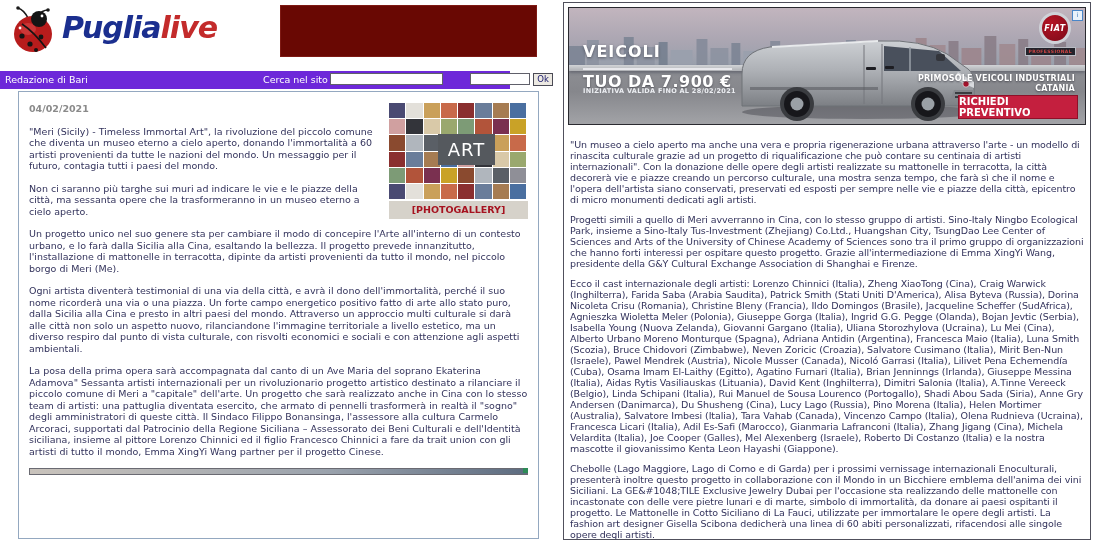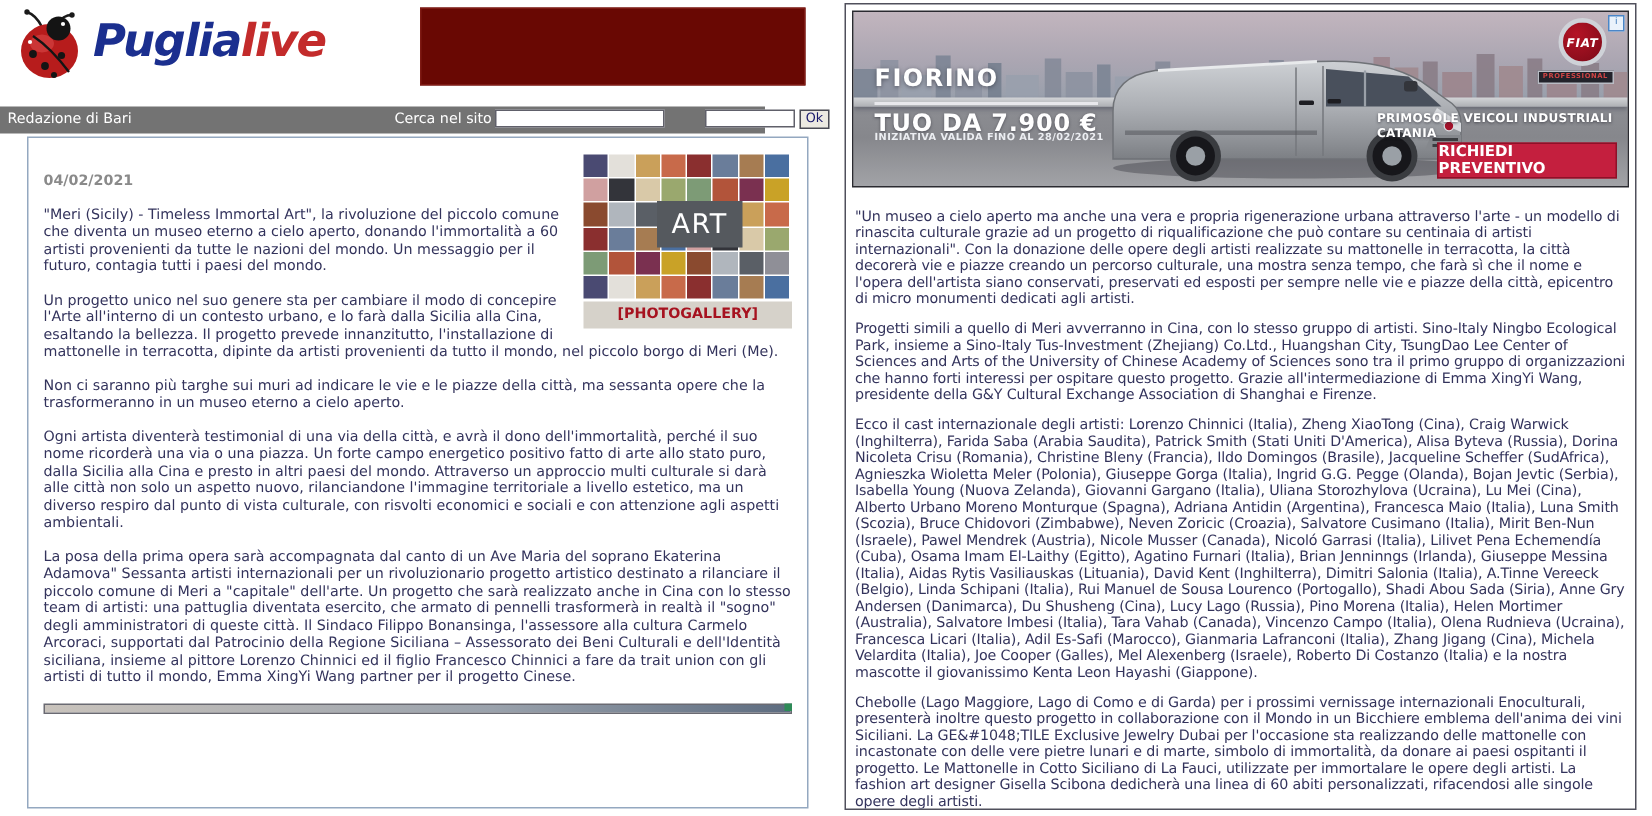--- a/index.html
+++ b/index.html
@@ -15,21 +15,21 @@
   .maroon-box{position:absolute;left:280px;top:5px;width:257px;height:52px;background:#690803;
               border:1px solid #7e1a14;box-sizing:border-box;}
 
   .nav-bar{position:absolute;left:0;top:56px;width:557px;height:15px;box-sizing:border-box;
            border-top:1px solid #2c2c78;border-bottom:1px solid #2c2c78;background:#fff;
            display:flex;align-items:center;justify-content:space-between;padding:0 10px;
            font-size:9.5px;color:#16166b;}
   .nav-item{cursor:pointer;white-space:nowrap;}
   .nav-item:not(:last-child)::after{content:"|";margin-left:12px;color:#16166b;}
 
-  .sub-bar{position:absolute;left:0;top:71px;width:510px;height:18px;background:#737373;
+  .sub-bar{position:absolute;left:0;top:71px;width:510px;height:18px;background:#6d28d9;
            color:#fff;font-size:9.5px;}
   .sub-bar .redazione{position:absolute;left:5px;top:3px;}
   .sub-bar .cerca{position:absolute;left:263px;top:3px;}
   .sub-bar .data-label{position:absolute;left:448px;top:3px;padding-left:44px;}
   .sub-bar input{position:absolute;top:2px;height:12px;border:1px solid #60606a;background:#fff;
                  font-size:9px;padding:0 2px;box-sizing:border-box;}
   .sub-bar .search-input{left:330px;width:113px;}
   .sub-bar .date-input{left:470px;width:60px;}
   .sub-bar .ok-btn{position:absolute;left:533px;top:2px;width:20px;height:13px;background:#ece9e2;
                    border:1px solid #4a4a55;font-size:8.5px;color:#16166b;line-height:11px;
@@ -42,21 +42,21 @@
   .photo-figure{float:right;width:139px;margin:0 0 6px 10px;}
   .collage{width:137px;height:96px;display:grid;grid-template-columns:repeat(8,1fr);
            grid-auto-rows:1fr;gap:1px;background:#fff;position:relative;}
   .collage .tile{width:100%;height:100%;}
   .art-overlay{position:absolute;left:49px;top:31px;width:57px;height:31px;background:#55595e;
                color:#fff;font-size:18px;display:flex;align-items:center;justify-content:center;
                letter-spacing:1px;}
   .caption{margin-top:2px;background:#d6d2ca;color:#a6121f;font-weight:bold;font-size:9.5px;
            text-align:center;padding:3px 0;cursor:pointer;}
   .title{font-size:10.5px;line-height:13px;color:#8b1a2e;margin:0 0 9px 0;font-weight:bold;}
-  .date{color:#8a8a8a;font-weight:bold;margin:12px 0 11px 0;}
+  .date{color:#8a8a8a;font-weight:bold;margin:0 0 11px 0;}
   .article-box p{margin:0 0 11px 0;}
   .embed-bar{height:5px;margin-top:3px;background:linear-gradient(to right,#c9c3bc,#9aa2ac 60%,#5d6c80);
              border:1px solid #6a6a72;position:relative;}
   .embed-bar .nub{position:absolute;right:-1px;top:-1px;width:5px;height:5px;background:#2e8b57;}
 
   
   .right-col{position:absolute;left:563px;top:2px;width:528px;height:538px;box-sizing:border-box;
              border:1px solid #50505c;background:#fff;overflow:hidden;}
   .right-text{padding:12px 6px 0 6px;font-size:9.5px;line-height:11px;letter-spacing:-0.1px;}
   .right-text p{margin:0 0 9px 0;}
@@ -77,21 +77,21 @@
   .ad-validity{position:absolute;left:14px;top:79px;color:#eceef2;font-size:6.5px;font-weight:bold;
                letter-spacing:0.3px;text-align:center;}
   .fiat-logo{position:absolute;right:14px;top:4px;width:32px;height:32px;border-radius:50%;
              background:radial-gradient(circle at 35% 30%,#b41425,#7c0a18);
              border:3px solid #cfd2d8;box-sizing:border-box;color:#fff;display:flex;
              align-items:center;justify-content:center;font-size:8px;font-weight:bold;
              font-style:italic;letter-spacing:0.5px;}
   .prof-badge{position:absolute;right:9px;top:39px;background:#23232b;border:1px solid #b9bcc4;
               color:#cf4444;font-size:4.5px;font-weight:bold;letter-spacing:0.4px;
               padding:1px 3px;white-space:nowrap;}
-  .dealer{position:absolute;right:10px;top:66px;text-align:left;color:#fff;font-size:8px;
+  .dealer{position:absolute;right:10px;top:66px;text-align:right;color:#fff;font-size:8px;
           font-weight:bold;line-height:10px;letter-spacing:0.2px;
           text-shadow:0 1px 2px rgba(40,40,50,.7);}
   .cta{position:absolute;right:7px;bottom:5px;width:120px;height:24px;background:#c41f3e;
        border:1px solid #8e1028;color:#fff;font-weight:bold;font-size:10px;display:flex;
        align-items:center;justify-content:center;cursor:pointer;box-sizing:border-box;
        font-family:"DejaVu Sans","Liberation Sans",sans-serif;}
   .ad-info{position:absolute;right:2px;top:2px;width:9px;height:9px;background:#eaf2fb;
            border:1px solid #4a86c8;color:#3a76b8;font-size:6px;line-height:8px;
            text-align:center;cursor:pointer;}
 </style>
@@ -183,22 +183,22 @@
           <div class="tile" style="background: rgb(138, 47, 47);"></div>
           <div class="tile" style="background: rgb(106, 125, 154);"></div>
           <div class="tile" style="background: rgb(166, 124, 82);"></div>
           <div class="tile" style="background: rgb(74, 111, 160);"></div>
           <div class="art-overlay">ART</div>
       </div>
       <div class="caption">[PHOTOGALLERY]</div>
     </div>
     <div class="date">04/02/2021</div>
     <p>"Meri (Sicily) - Timeless Immortal Art", la rivoluzione del piccolo comune che diventa un museo eterno a cielo aperto, donando l'immortalità a 60 artisti provenienti da tutte le nazioni del mondo. Un messaggio per il futuro, contagia tutti i paesi del mondo.</p>
+    <p>Non ci saranno più targhe sui muri ad indicare le vie e le piazze della città, ma sessanta opere che la trasformeranno in un museo eterno a cielo aperto.</p>
     <p>Un progetto unico nel suo genere sta per cambiare il modo di concepire l'Arte all'interno di un contesto urbano, e lo farà dalla Sicilia alla Cina, esaltando la bellezza. Il progetto prevede innanzitutto, l'installazione di mattonelle in terracotta, dipinte da artisti provenienti da tutto il mondo, nel piccolo borgo di Meri (Me).</p>
-    <p>Non ci saranno più targhe sui muri ad indicare le vie e le piazze della città, ma sessanta opere che la trasformeranno in un museo eterno a cielo aperto.</p>
     <p>Ogni artista diventerà testimonial di una via della città, e avrà il dono dell'immortalità, perché il suo nome ricorderà una via o una piazza. Un forte campo energetico positivo fatto di arte allo stato puro, dalla Sicilia alla Cina e presto in altri paesi del mondo. Attraverso un approccio multi culturale si darà alle città non solo un aspetto nuovo, rilanciandone l'immagine territoriale a livello estetico, ma un diverso respiro dal punto di vista culturale, con risvolti economici e sociali e con attenzione agli aspetti ambientali.</p>
     <p>La posa della prima opera sarà accompagnata dal canto di un Ave Maria del soprano Ekaterina Adamova" Sessanta artisti internazionali per un rivoluzionario progetto artistico destinato a rilanciare il piccolo comune di Meri a "capitale" dell'arte. Un progetto che sarà realizzato anche in Cina con lo stesso team di artisti: una pattuglia diventata esercito, che armato di pennelli trasformerà in realtà il "sogno" degli amministratori di queste città. Il Sindaco Filippo Bonansinga, l'assessore alla cultura Carmelo Arcoraci, supportati dal Patrocinio della Regione Siciliana – Assessorato dei Beni Culturali e dell'Identità siciliana, insieme al pittore Lorenzo Chinnici ed il figlio Francesco Chinnici a fare da trait union con gli artisti di tutto il mondo, Emma XingYi Wang partner per il progetto Cinese.</p>
     <div class="embed-bar">
         <span class="nub"></span>
       </div>
   </div>
 
   <div class="right-col">
 
     <div class="ad">
@@ -263,21 +263,21 @@
         <rect x="241" y="76" width="17" height="2" fill="#3a3c40"></rect>
         <circle cx="252" cy="64" r="3.2" fill="#a3122b" stroke="#d9dce0" stroke-width="0.8"></circle>
         <circle cx="83" cy="84" r="17" fill="#3a3c40"></circle>
         <circle cx="214" cy="84" r="17" fill="#3a3c40"></circle>
         <circle cx="83" cy="84" r="13" fill="#17171b"></circle>
         <circle cx="214" cy="84" r="13" fill="#17171b"></circle>
         <circle cx="83" cy="84" r="6.5" fill="#9aa0a6"></circle>
         <circle cx="214" cy="84" r="6.5" fill="#9aa0a6"></circle>
       </svg>
 
-      <div class="ad-model">FIORINO</div>
+      <div class="ad-model">VEICOLI</div>
       <div class="ad-price">TUO DA 7.900 €</div>
       <div class="ad-validity">INIZIATIVA VALIDA FINO AL 28/02/2021</div>
       <div class="fiat-logo">FIAT</div>
       <div class="prof-badge">PROFESSIONAL</div>
       <div class="dealer">
         <div>PRIMOSOLE VEICOLI INDUSTRIALI</div>
         <div>CATANIA</div>
       </div>
       <div class="cta">RICHIEDI PREVENTIVO</div>
       <div class="ad-info">i</div>

